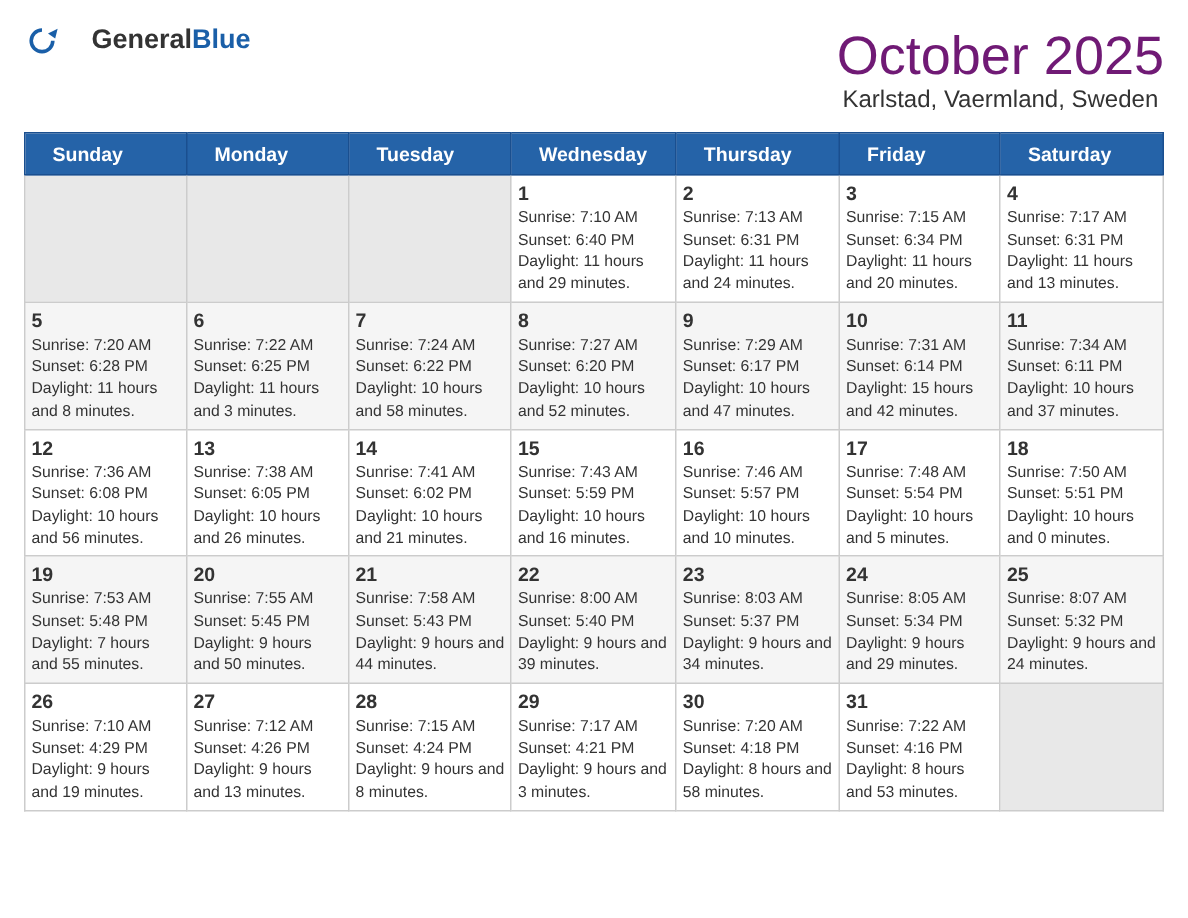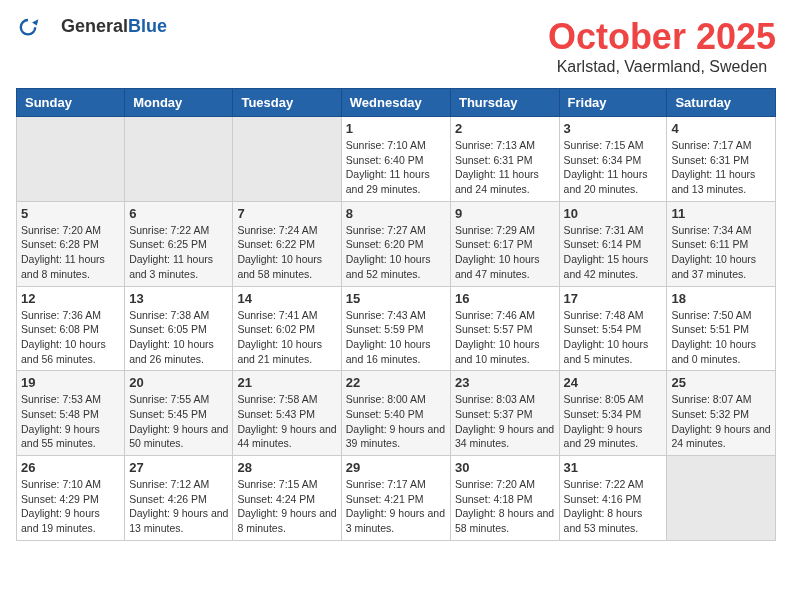--- a/index.html
+++ b/index.html
@@ -33,37 +33,37 @@
     }
     .logo-icon {
       width: 24px;
       height: 24px;
     }
     .title-section {
       text-align: right;
     }
     .month-title {
       font-size: 36px;
-      font-weight: bold;
-      color: #ef4444;
+      font-weight: normal;
+      color: #701a75;
     }
     .location-title {
       font-size: 16px;
       color: #333;
       text-align: center;
     }
     .calendar {
       width: 100%;
       border-collapse: collapse;
       border: 1px solid #ccc;
     }
     .calendar th {
       background-color: #2563a8;
       color: #fff;
-      padding: 6px 8px;
+      padding: 6px 18px;
       text-align: left;
       font-size: 13px;
       border: 1px solid #1a4f8f;
     }
     .calendar td {
       vertical-align: top;
       padding: 4px;
       border: 1px solid #ccc;
       width: 110px;
       min-height: 80px;
@@ -271,21 +271,21 @@
             <div>Daylight: 10 hours and 0 minutes.</div>
           </div>
         </td>
       </tr>
       <tr>
         <td>
           <span class="day-number">19</span>
           <div class="day-info">
             <div>Sunrise: 7:53 AM</div>
             <div>Sunset: 5:48 PM</div>
-            <div>Daylight: 9 hours and 55 minutes.</div>
+            <div>Daylight: 7 hours and 55 minutes.</div>
           </div>
         </td>
         <td>
           <span class="day-number">20</span>
           <div class="day-info">
             <div>Sunrise: 7:55 AM</div>
             <div>Sunset: 5:45 PM</div>
             <div>Daylight: 9 hours and 50 minutes.</div>
           </div>
         </td>

